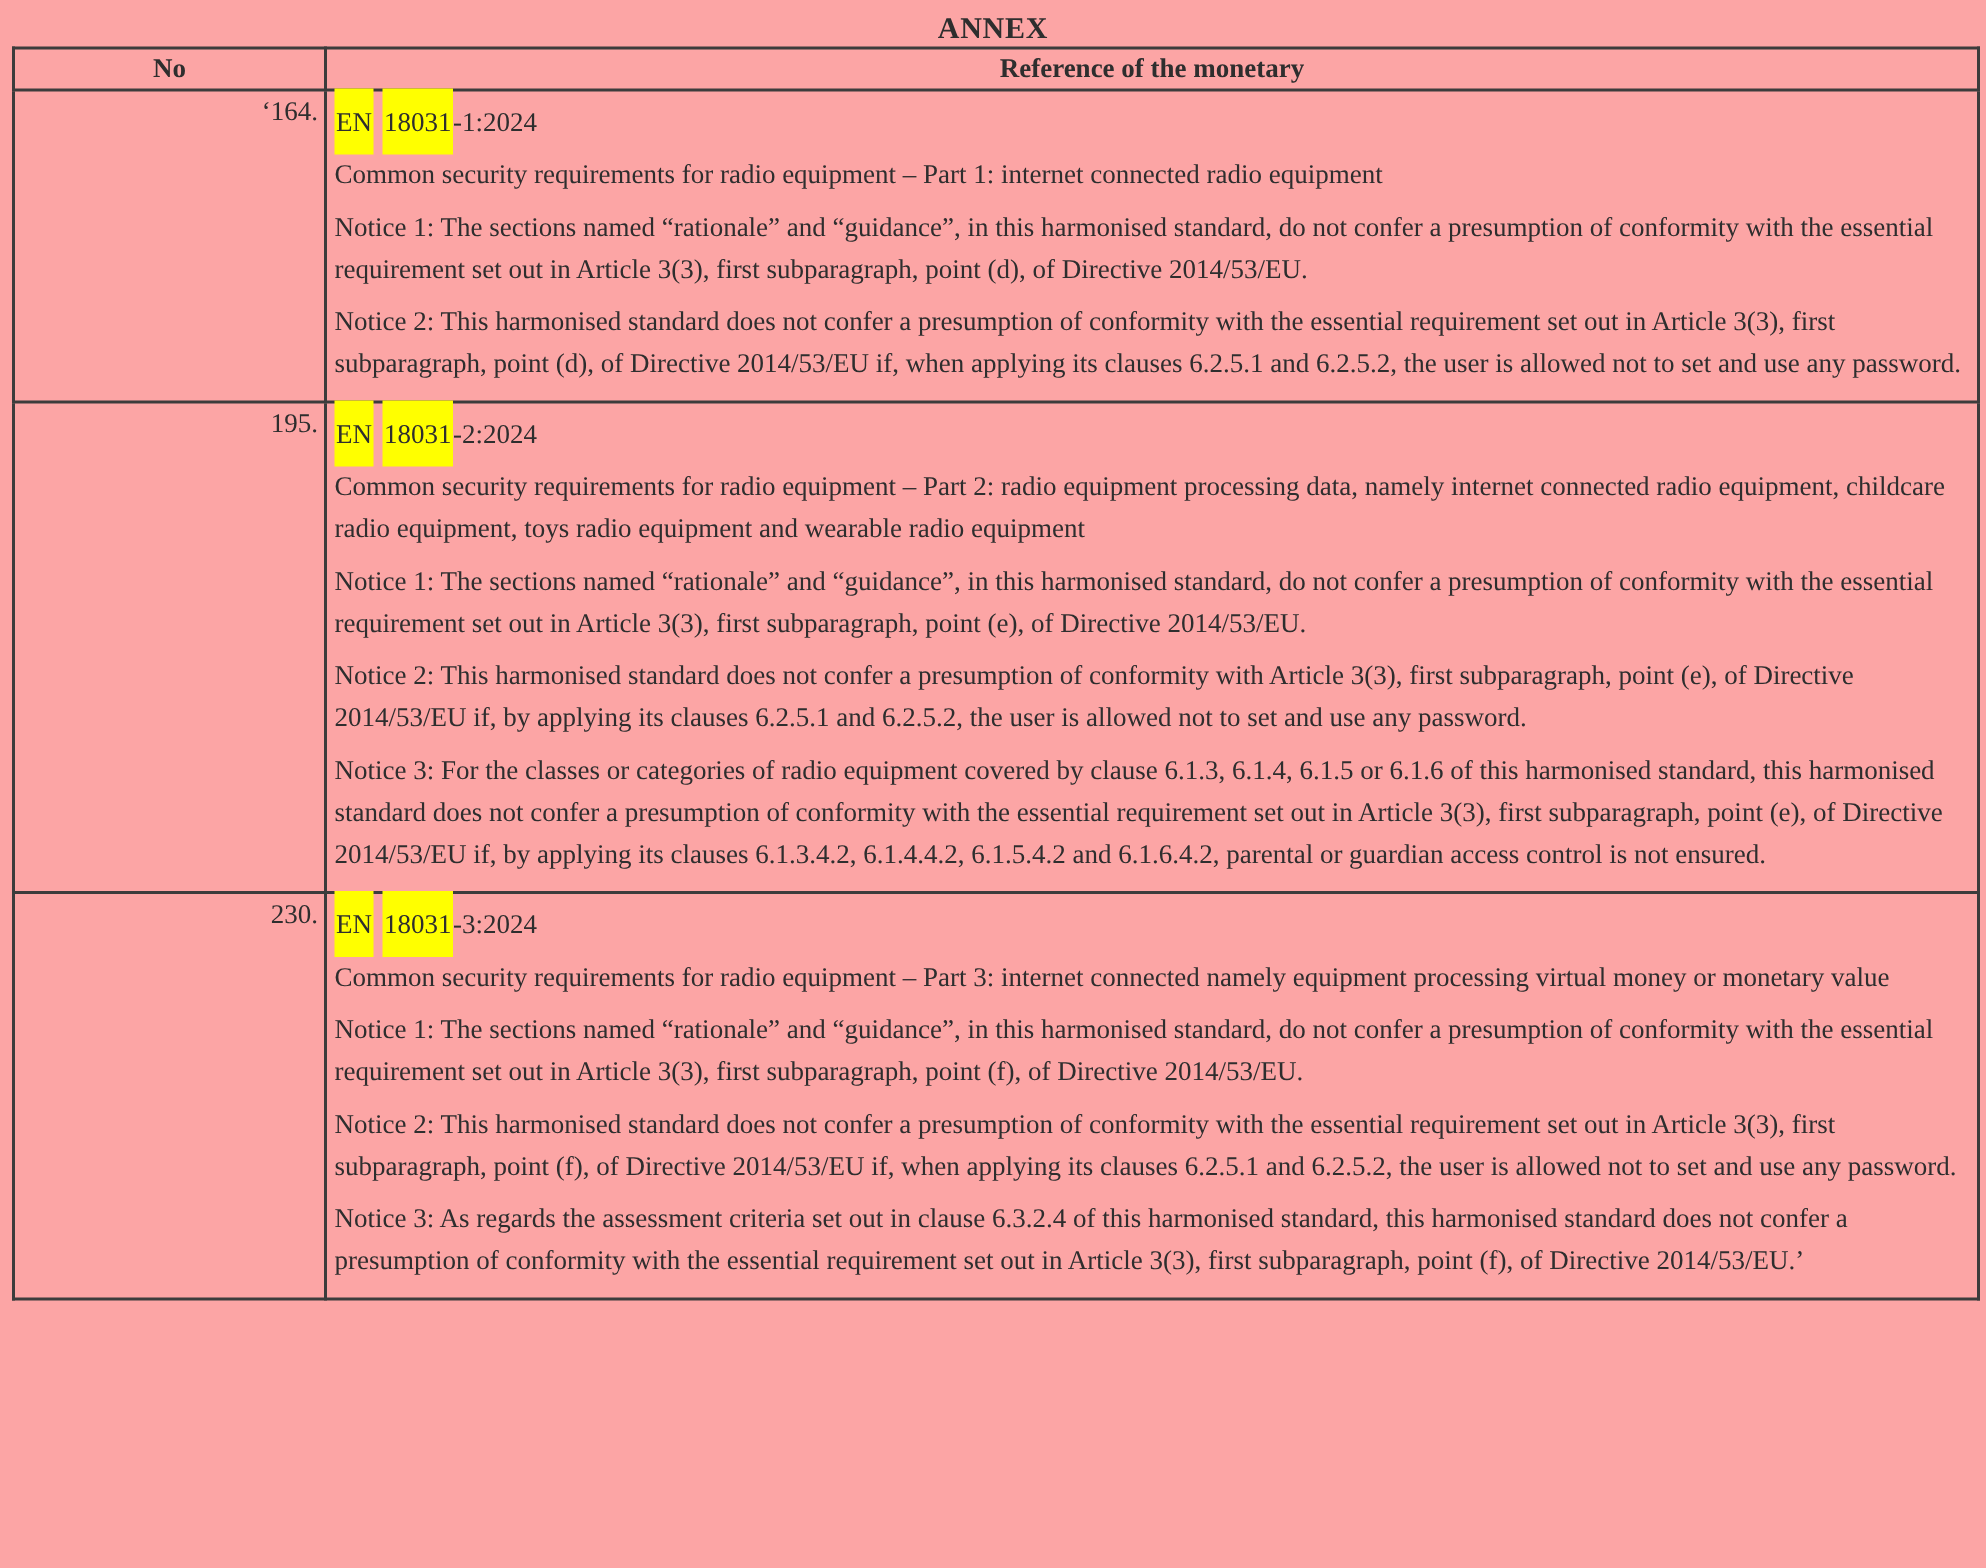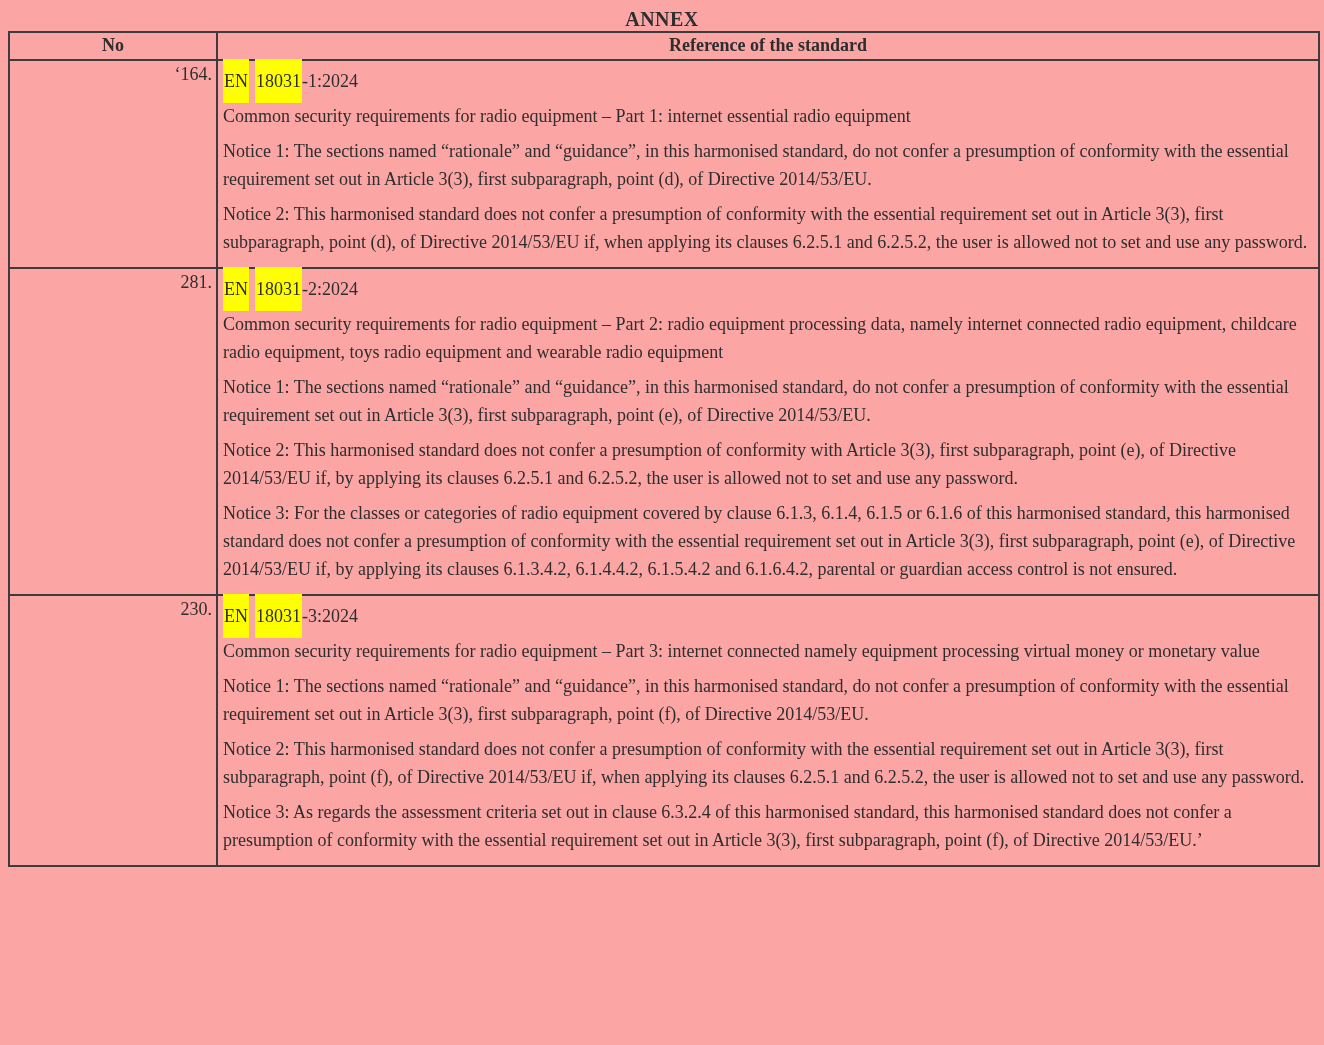--- a/index.html
+++ b/index.html
@@ -78,37 +78,37 @@
 
 
   <table class="annex">
     <colgroup>
       <col class="c-no">
       <col class="c-ref">
     </colgroup>
     <thead>
       <tr>
         <th>No</th>
-        <th>Reference of the standard</th>
+        <th>Reference of the monetary</th>
       </tr>
     </thead>
     <tbody>
 
       <tr>
         <td class="no-cell">‘164.</td>
         <td class="ref-cell">
           <p class="code"><span class="hl">EN</span><span class="hl hl-gap">18031</span><span>-1:2024</span></p>
-          <p>Common security requirements for radio equipment – Part 1: internet essential radio equipment</p>
+          <p>Common security requirements for radio equipment – Part 1: internet connected radio equipment</p>
           <p>Notice 1: The sections named “rationale” and “guidance”, in this harmonised standard, do not confer a presumption of conformity with the essential requirement set out in Article 3(3), first subparagraph, point (d), of Directive 2014/53/EU.</p>
           <p>Notice 2: This harmonised standard does not confer a presumption of conformity with the essential requirement set out in Article 3(3), first subparagraph, point (d), of Directive 2014/53/EU if, when applying its clauses 6.2.5.1 and 6.2.5.2, the user is allowed not to set and use any password.</p>
         </td>
       </tr>
 
       <tr>
-        <td class="no-cell">281.</td>
+        <td class="no-cell">195.</td>
         <td class="ref-cell">
           <p class="code"><span class="hl">EN</span><span class="hl hl-gap">18031</span><span>-2:2024</span></p>
           <p>Common security requirements for radio equipment – Part 2: radio equipment processing data, namely internet connected radio equipment, childcare radio equipment, toys radio equipment and wearable radio equipment</p>
           <p>Notice 1: The sections named “rationale” and “guidance”, in this harmonised standard, do not confer a presumption of conformity with the essential requirement set out in Article 3(3), first subparagraph, point (e), of Directive 2014/53/EU.</p>
           <p>Notice 2: This harmonised standard does not confer a presumption of conformity with Article 3(3), first subparagraph, point (e), of Directive 2014/53/EU if, by applying its clauses 6.2.5.1 and 6.2.5.2, the user is allowed not to set and use any password.</p>
           <p>Notice 3: For the classes or categories of radio equipment covered by clause 6.1.3, 6.1.4, 6.1.5 or 6.1.6 of this harmonised standard, this harmonised standard does not confer a presumption of conformity with the essential requirement set out in Article 3(3), first subparagraph, point (e), of Directive 2014/53/EU if, by applying its clauses 6.1.3.4.2, 6.1.4.4.2, 6.1.5.4.2 and 6.1.6.4.2, parental or guardian access control is not ensured.</p>
         </td>
       </tr>
 
       <tr>

